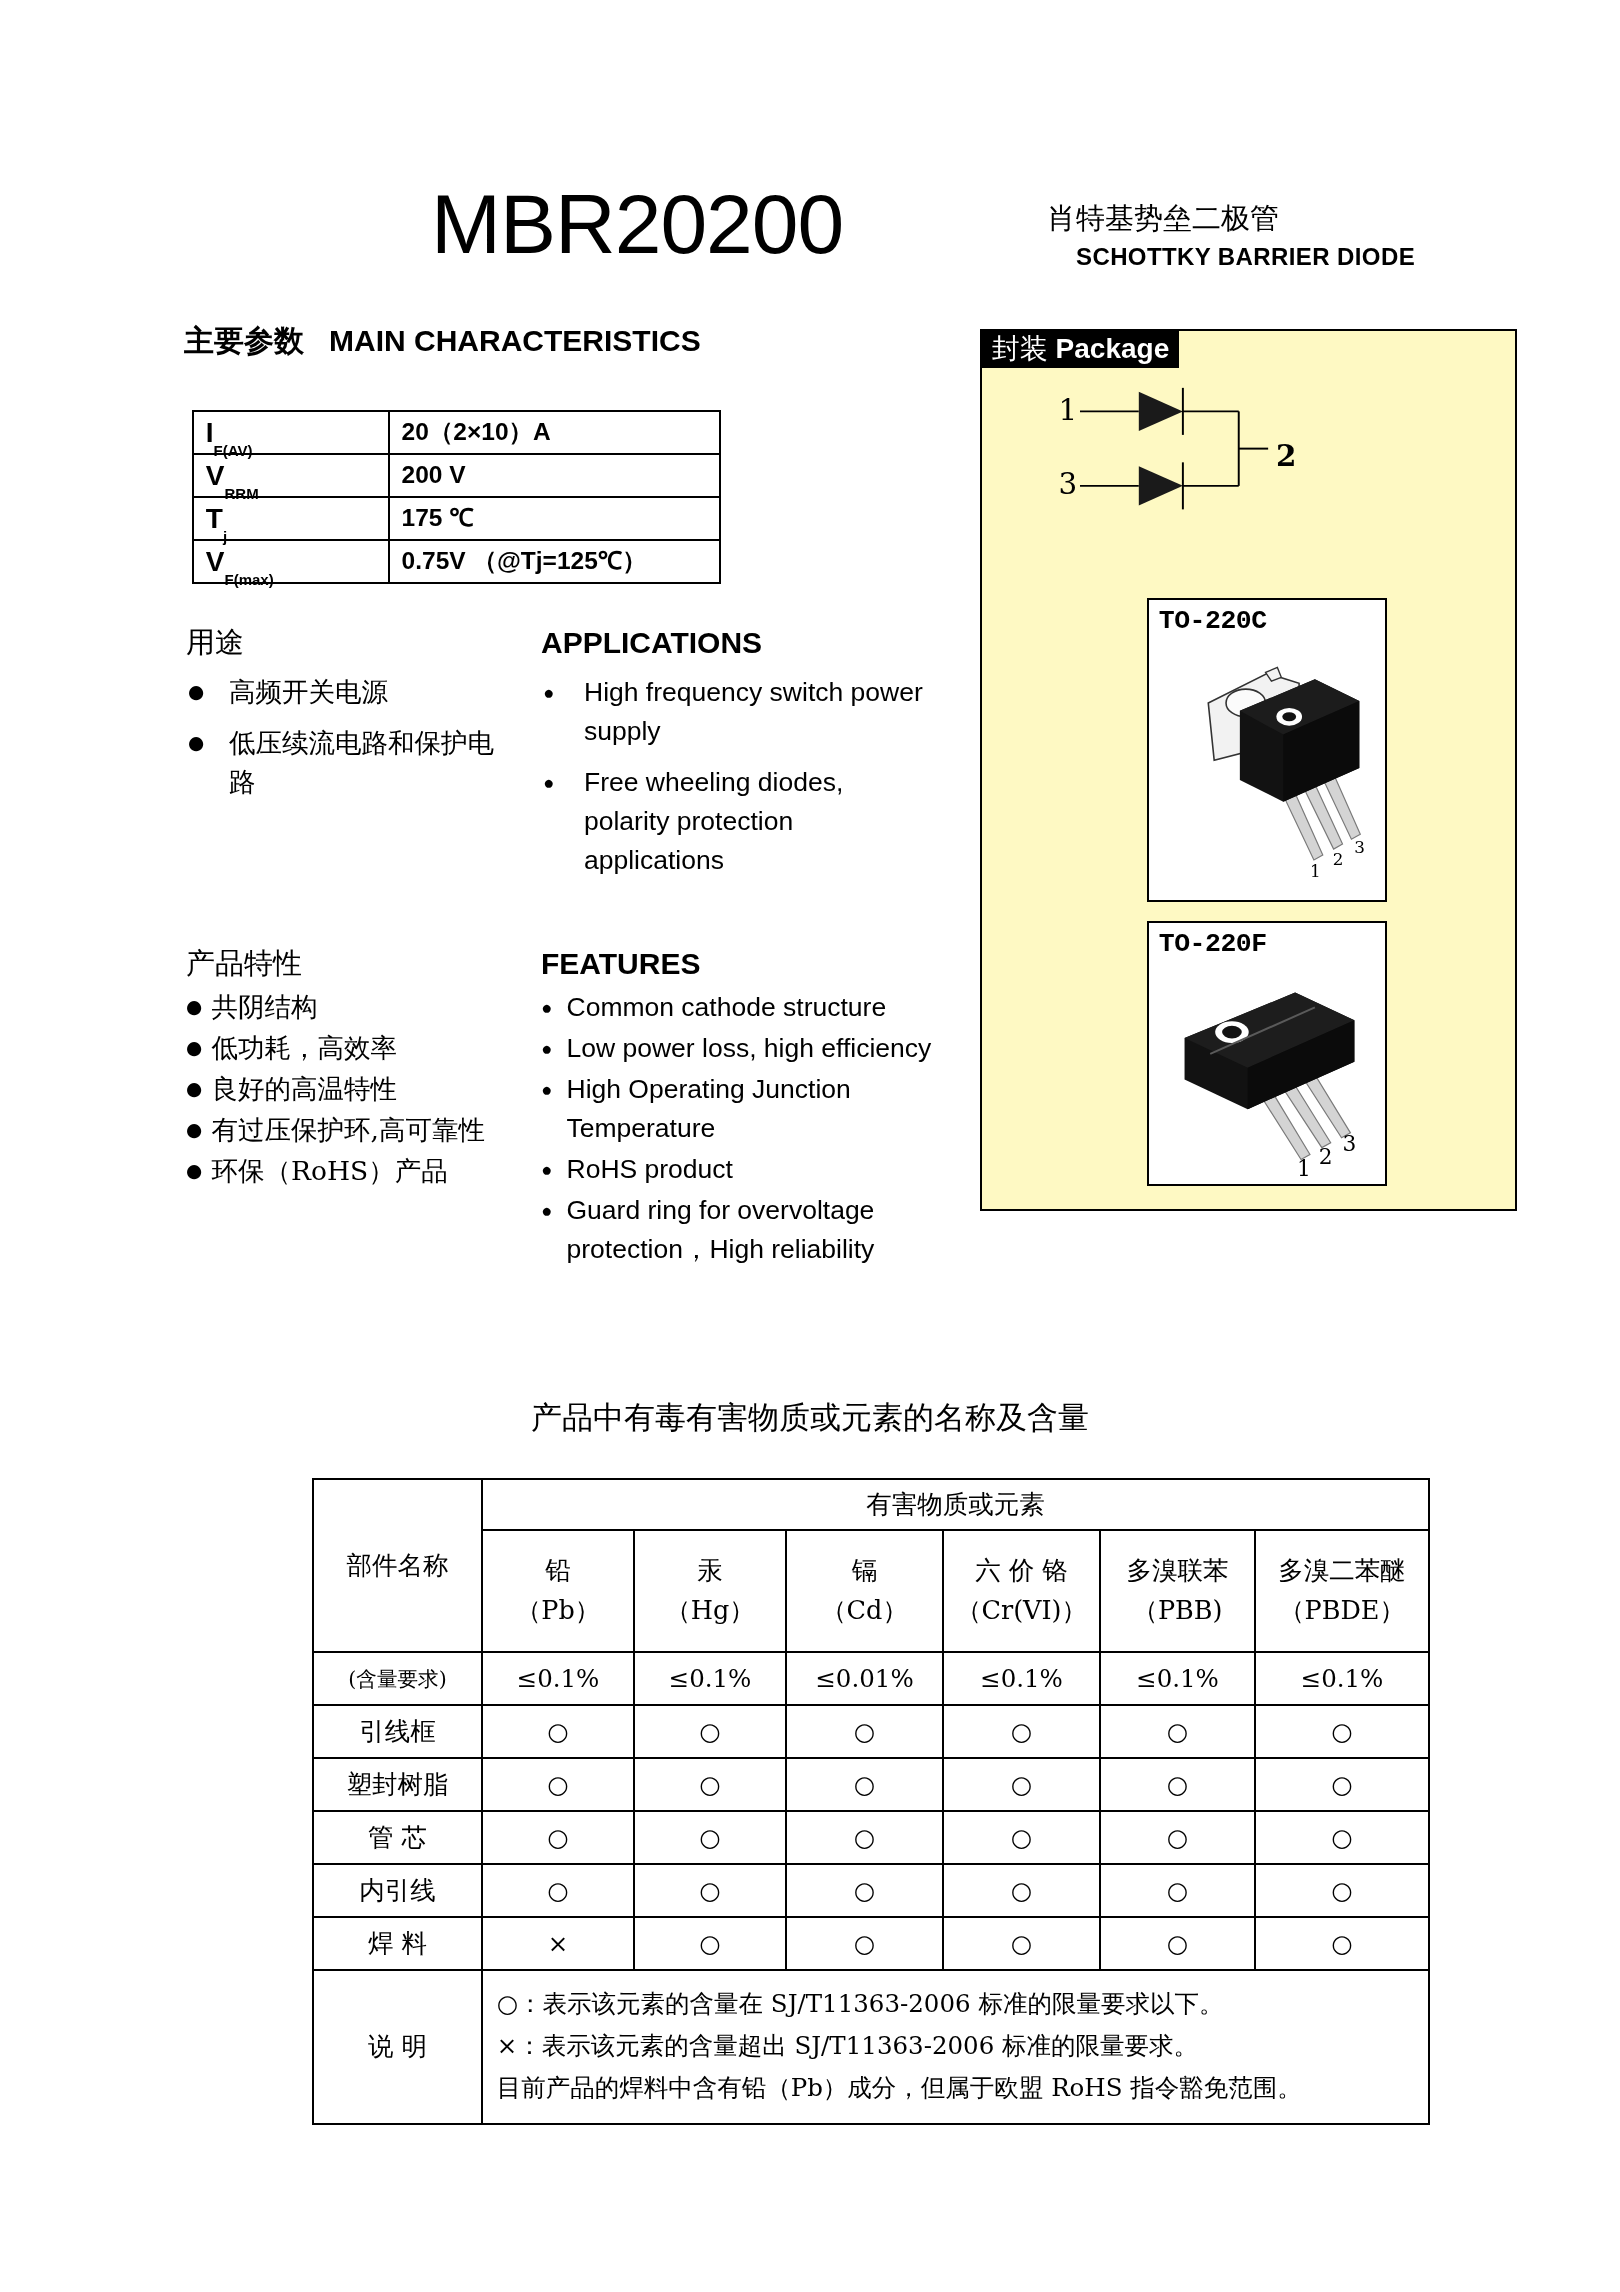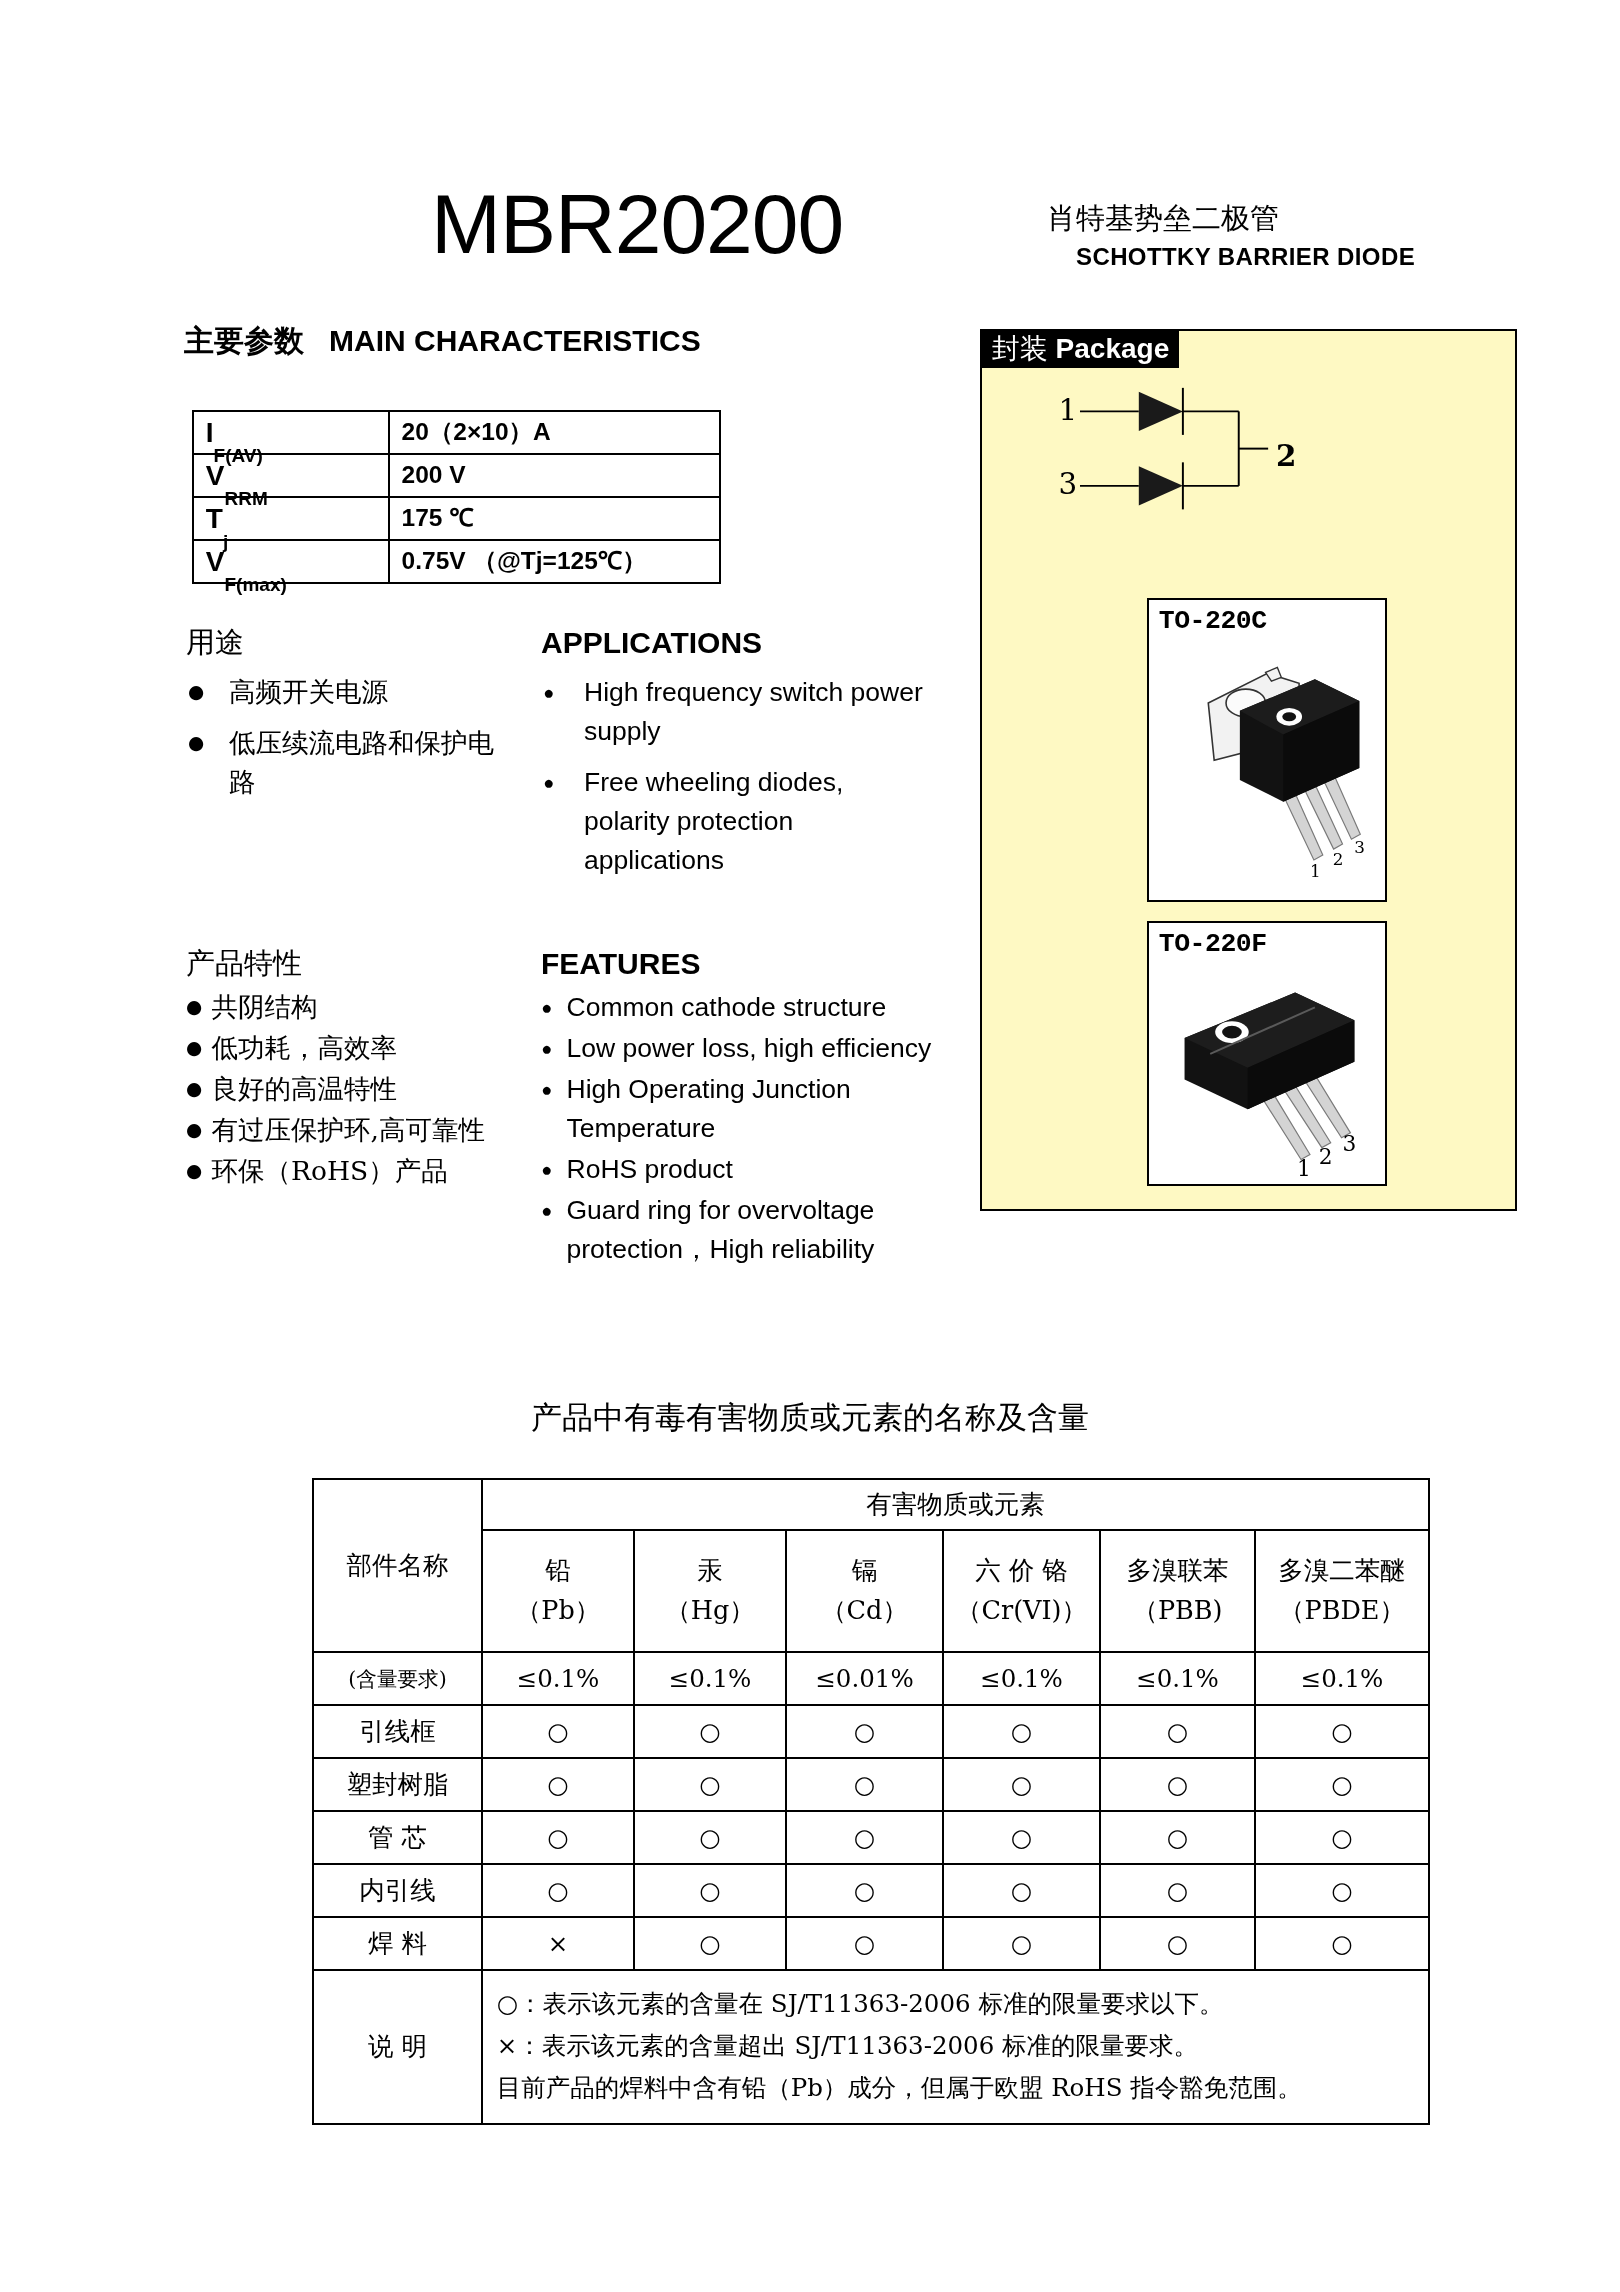--- a/index.html
+++ b/index.html
@@ -75,24 +75,24 @@
     border: 2px solid #000;
     height: 41px;
     padding: 0 0 0 11.8px;
     font-size: 24.5px;
     font-weight: bold;
     vertical-align: middle;
     line-height: 1;
   }
   #spec-table td.sym { width: 182px; }
   #spec-table sub {
-    font-size: 19px;
+    font-size: 15px;
     vertical-align: baseline;
     position: relative;
-    top: 20px;
+    top: 14px;
   }
   #spec-table .symmain { font-size: 28px; }
 
   
   .col-cn { position: absolute; left: 186px; width: 323px; }
   .col-en { position: absolute; left: 541px; width: 392px; }
 
   .sec-title-cn {
     font-size: 29px;
     font-weight: normal;

